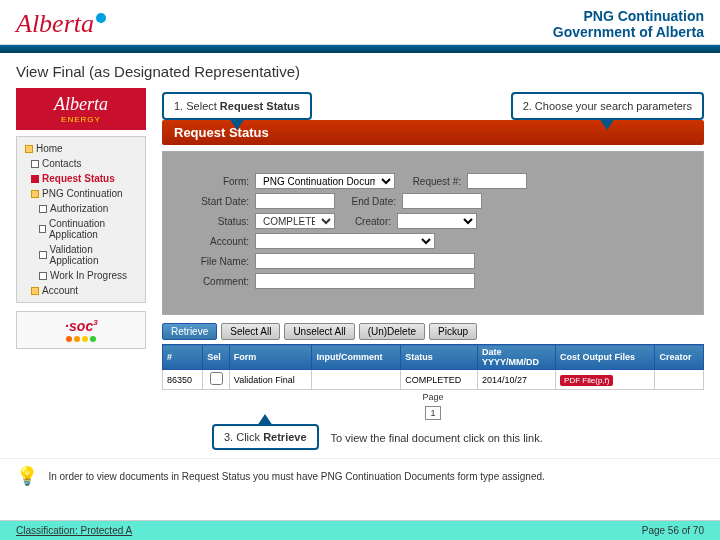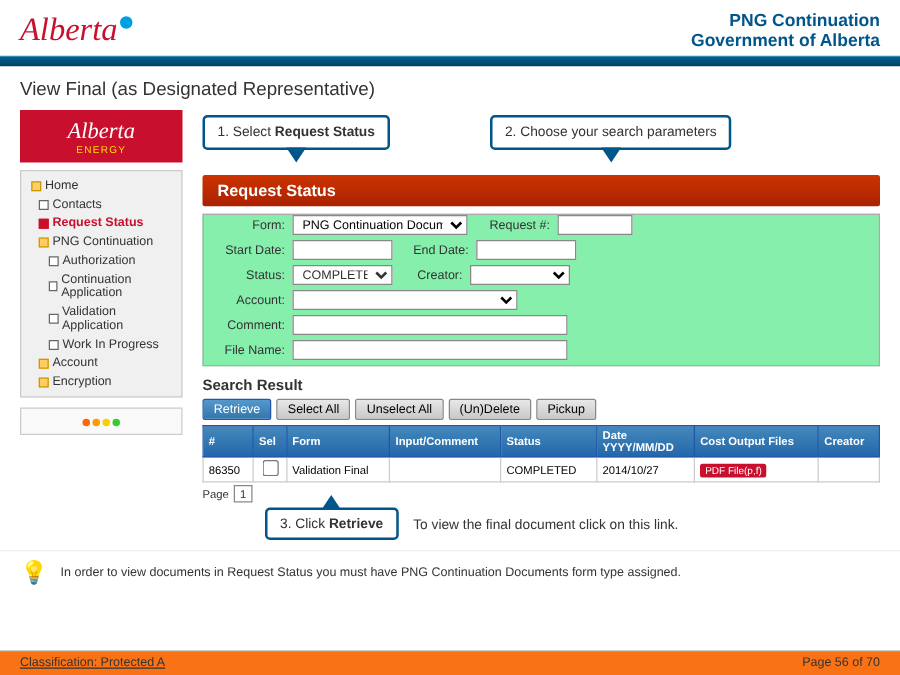--- a/index.html
+++ b/index.html
@@ -156,22 +156,23 @@
     
     .right-content {
       flex: 1;
       position: relative;
     }
 
     
     .steps-row {
       display: flex;
       gap: 20px;
-      margin-bottom: 20px;
+      margin-bottom: 0;
       align-items: flex-start;
+      justify-content: space-between;
     }
 
     .callout-box {
       background: #fff;
       border: 2px solid #00558b;
       border-radius: 4px;
       padding: 6px 10px;
       font-size: 11px;
       color: #333;
       text-align: center;
@@ -199,22 +200,22 @@
       font-size: 13px;
       font-weight: bold;
       padding: 5px 12px;
       margin-bottom: 6px;
       border-radius: 2px;
     }
 
     
     .form-area {
       border: 1px solid #aaa;
-      background: #86efac;
-      padding: 0;
+      background: #a3a3a3;
+      padding: 21px;
       margin-bottom: 8px;
     }
     .form-row {
       display: flex;
       align-items: center;
       margin-bottom: 4px;
       gap: 6px;
     }
     .form-label {
       font-size: 10px;
@@ -315,20 +316,21 @@
     .checkbox-cell {
       text-align: center;
     }
     .page-info {
       font-size: 9px;
       color: #333;
       margin-top: 2px;
       display: flex;
       align-items: center;
       gap: 4px;
+      flex-direction: column;
     }
     .page-num {
       background: #fff;
       border: 1px solid #888;
       padding: 1px 4px;
       font-size: 9px;
     }
 
     
     .step3-row {
@@ -385,21 +387,21 @@
       font-size: 10px;
       color: #333;
     }
 
     
     .footer {
       display: flex;
       justify-content: space-between;
       align-items: center;
       padding: 4px 16px;
-      background: #f97316;
+      background: #5eead4;
       border-top: 1px solid #ccc;
       position: absolute;
       bottom: 0;
       left: 0;
       right: 0;
     }
     .footer-classification {
       font-size: 10px;
       color: #333;
       text-decoration: underline;
@@ -463,26 +465,23 @@
         <span>Validation Application</span>
       </div>
       <div class="nav-item indent2">
         <span class="nav-icon nav-icon-page"></span>
         <span>Work In Progress</span>
       </div>
       <div class="nav-item indent1">
         <span class="nav-icon nav-icon-folder"></span>
         <span>Account</span>
       </div>
-      <div class="nav-item indent1">
-        <span class="nav-icon nav-icon-folder"></span>
-        <span>Encryption</span>
-      </div>
     </div>
     <div class="soc-box">
+      <div class="soc-title">·soc<sup style="font-size:8px;">3</sup></div>
       <div class="soc-dots">
         <div class="soc-dot" style="background:#ff6600;"></div>
         <div class="soc-dot" style="background:#ff9900;"></div>
         <div class="soc-dot" style="background:#ffcc00;"></div>
         <div class="soc-dot" style="background:#33cc33;"></div>
       </div>
     </div>
   </div>
 
   <div class="right-content">
@@ -529,30 +528,29 @@
           <option></option>
         </select>
       </div>
       <div class="form-row">
         <span class="form-label">Account:</span>
         <select class="form-select" style="width:180px;">
           <option></option>
         </select>
       </div>
       <div class="form-row">
+        <span class="form-label">File Name:</span>
+        <input class="form-input" style="width: 220px;" type="text" value="">
+      </div>
+      <div class="form-row">
         <span class="form-label">Comment:</span>
         <input class="form-input" style="width: 220px;" type="text" value="">
       </div>
-      <div class="form-row">
-        <span class="form-label">File Name:</span>
-        <input class="form-input" style="width: 220px;" type="text" value="">
-      </div>
-    </div>
-
-    <div class="search-result-title">Search Result</div>
+    </div>
+
 
     <div class="result-toolbar">
       <button class="toolbar-btn toolbar-btn-blue">Retrieve</button>
       <button class="toolbar-btn">Select All</button>
       <button class="toolbar-btn">Unselect All</button>
       <button class="toolbar-btn">(Un)Delete</button>
       <button class="toolbar-btn">Pickup</button>
     </div>
 
     <table class="result-table">

